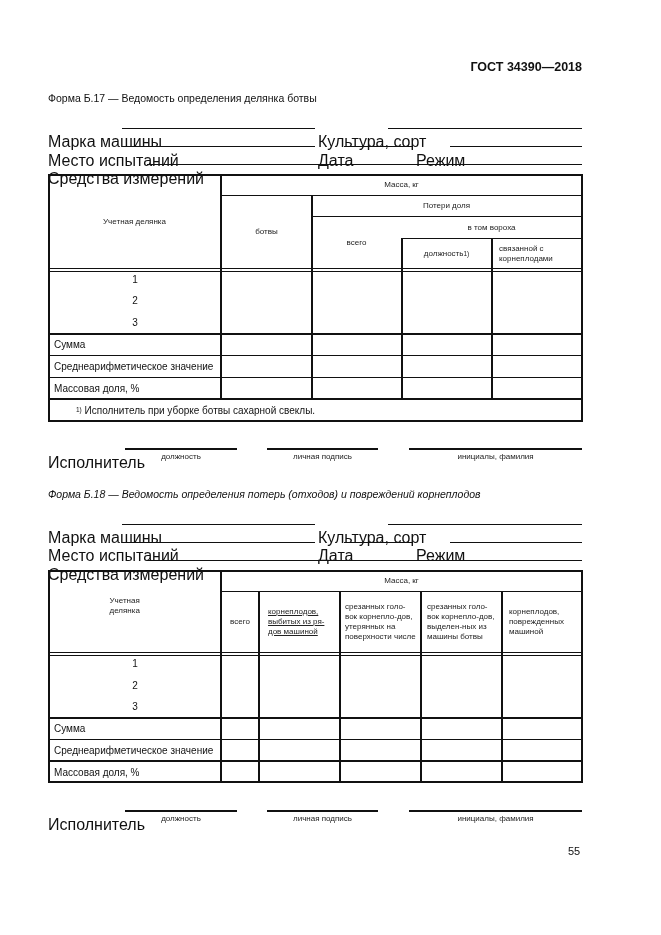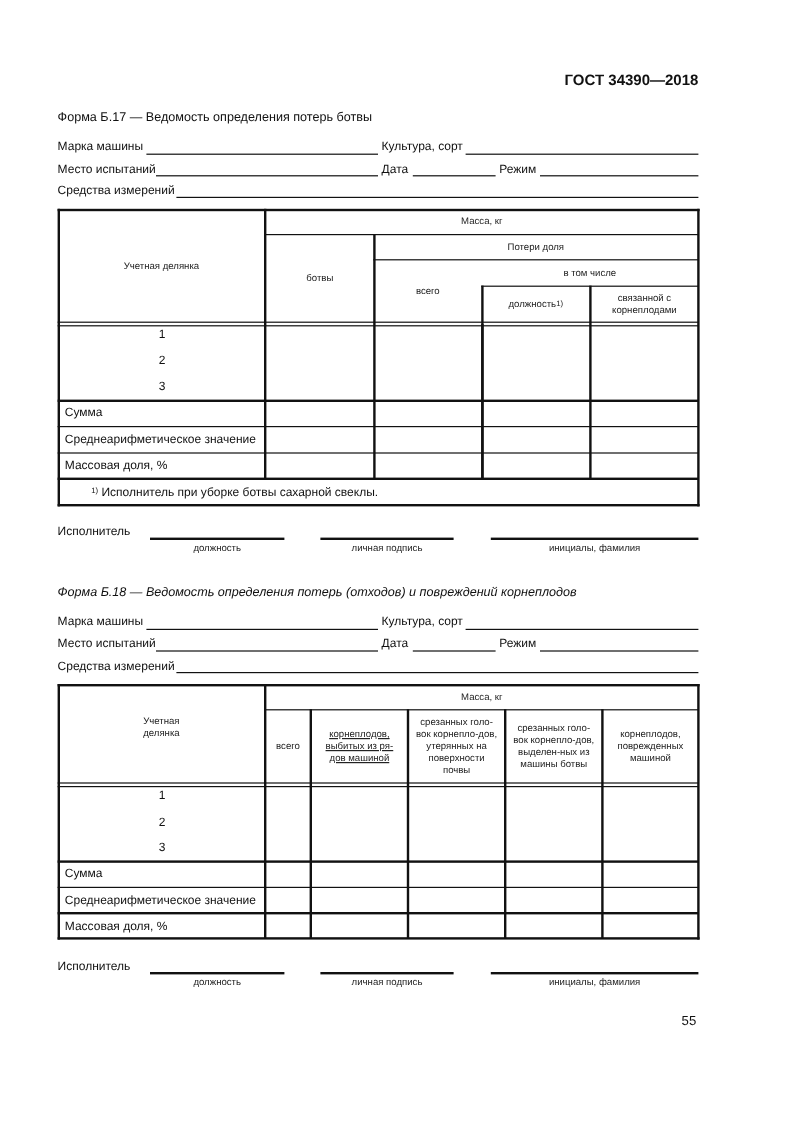--- a/index.html
+++ b/index.html
@@ -1,38 +1,38 @@
 <!DOCTYPE html>
 <html><head>
 <meta charset="utf-8">
 <style>
   html, body { margin:0; padding:0; background:#fff; }
   body { width:661px; height:935px; position:relative; overflow:hidden;
          font-family:"Liberation Sans", sans-serif; color:#111; }
   .abs { position:absolute; white-space:nowrap;text-align:right; }
   .hdr { top:60px; right:79px; font-weight:bold; font-size:12.5px; }
   .title { font-size:10.5px; }
-  .lbl { font-size:10px; }
+  .lbl { font-size:16px;margin-top:16px; }
   .uline { position:absolute; height:0; border-top:1.3px solid #111; }
   .sigline { position:absolute; height:0; border-top:2px solid #111; }
   .sigcap { position:absolute; font-size:8px; color:#222; text-align:center; }
   .ln { position:absolute; background:#111; }
   .cell { position:absolute; display:flex; align-items:center; justify-content:center;
-          text-align:center; font-size:8px; line-height:10px; color:#222; }
+          font-size:8px; line-height:10px; color:#222; }
   .rowlbl { position:absolute; font-size:10px; display:flex; align-items:center; }
   .num { position:absolute; font-size:10px; text-align:center; }
   .pgnum { position:absolute; font-size:11px; }
   sup { font-size:6.5px; line-height:0; }
 </style>
 </head>
 <body>
 
 <div class="abs hdr">ГОСТ 34390—2018</div>
 
-<div class="abs title" style="left:48px;top:92px;">Форма Б.17 — Ведомость определения потерь ботвы</div>
+<div class="abs title" style="left:48px;top:92px;">Форма Б.17 — Ведомость определения делянка ботвы</div>
 
 <div class="abs lbl" style="left:48px;top:117px;">Марка машины</div>
 <div class="uline" style="left:122px;top:128px;width:193px;"></div>
 <div class="abs lbl" style="left:318px;top:117px;">Культура, сорт</div>
 <div class="uline" style="left:388px;top:128px;width:194px;"></div>
 
 <div class="abs lbl" style="left:48px;top:136px;">Место испытаний</div>
 <div class="uline" style="left:130px;top:146px;width:185px;"></div>
 <div class="abs lbl" style="left:318px;top:136px;">Дата</div>
 <div class="uline" style="left:344px;top:146px;width:69px;"></div>
@@ -65,21 +65,21 @@
   <div class="ln" style="left:311px;top:195px;width:1.5px;height:204px;"></div>
   <div class="ln" style="left:401px;top:238px;width:1.5px;height:161px;"></div>
   <div class="ln" style="left:491px;top:238px;width:1.5px;height:161px;"></div>
   <div class="ln" style="left:401px;top:270px;width:1.5px;height:129px;"></div>
 
   <div class="cell" style="left:49px;top:175px;width:171px;height:93px;">Учетная делянка</div>
   <div class="cell" style="left:222px;top:175px;width:359px;height:20px;">Масса, кг</div>
   <div class="cell" style="left:222px;top:196px;width:89px;height:72px;">ботвы</div>
   <div class="cell" style="left:312px;top:196px;width:269px;height:20px;">Потери доля</div>
   <div class="cell" style="left:312px;top:217px;width:89px;height:51px;">всего</div>
-  <div class="cell" style="left:402px;top:217px;width:179px;height:21px;">в том числе</div>
+  <div class="cell" style="left:402px;top:217px;width:179px;height:21px;">в том вороха</div>
   <div class="cell" style="left:402px;top:239px;width:89px;height:29px;">
     <span>должность</span>
       <sup>1)</sup>
   </div>
   <div class="cell" style="left:493px;top:239px;width:88px;height:29px;padding:0 6px;box-sizing:border-box;">связанной с корнеплодами</div>
 
   <div class="num" style="left:120px;top:274px;width:30px;">1</div>
   <div class="num" style="left:120px;top:295px;width:30px;">2</div>
   <div class="num" style="left:120px;top:317px;width:30px;">3</div>
 
@@ -133,21 +133,21 @@
   <div class="ln" style="left:339px;top:591px;width:1.5px;height:191px;"></div>
   <div class="ln" style="left:420px;top:591px;width:1.5px;height:191px;"></div>
   <div class="ln" style="left:501px;top:591px;width:1.5px;height:191px;"></div>
 
   <div class="cell" style="left:49px;top:571px;width:171px;height:81px;padding-bottom:12px;box-sizing:border-box;">
     <span style="display:inline-block;width:50px;white-space:normal;">Учетная делянка</span>
   </div>
   <div class="cell" style="left:222px;top:571px;width:359px;height:20px;">Масса, кг</div>
   <div class="cell" style="left:222px;top:592px;width:36px;height:60px;">всего</div>
   <div class="cell" style="left:260px;top:592px;width:79px;height:60px;padding:0 8px;box-sizing:border-box;text-decoration:underline;">корнеплодов, выбитых из ря-дов машиной</div>
-  <div class="cell" style="left:341px;top:592px;width:79px;height:60px;padding:0 4px;box-sizing:border-box;">срезанных голо-вок корнепло-дов, утерянных на поверхности почвы</div>
+  <div class="cell" style="left:341px;top:592px;width:79px;height:60px;padding:0 4px;box-sizing:border-box;">срезанных голо-вок корнепло-дов, утерянных на поверхности числе</div>
   <div class="cell" style="left:422px;top:592px;width:79px;height:60px;padding:0 5px;box-sizing:border-box;">срезанных голо-вок корнепло-дов, выделен-ных из машины ботвы</div>
   <div class="cell" style="left:503px;top:592px;width:78px;height:60px;padding:0 6px;box-sizing:border-box;">корнеплодов, поврежденных машиной</div>
 
   <div class="num" style="left:120px;top:658px;width:30px;">1</div>
   <div class="num" style="left:120px;top:680px;width:30px;">2</div>
   <div class="num" style="left:120px;top:701px;width:30px;">3</div>
 
   <div class="rowlbl" style="left:54px;top:718px;height:21px;">Сумма</div>
   <div class="rowlbl" style="left:54px;top:740px;height:20px;">Среднеарифметическое значение</div>
   <div class="rowlbl" style="left:54px;top:762px;height:20px;">Массовая доля, %</div>

